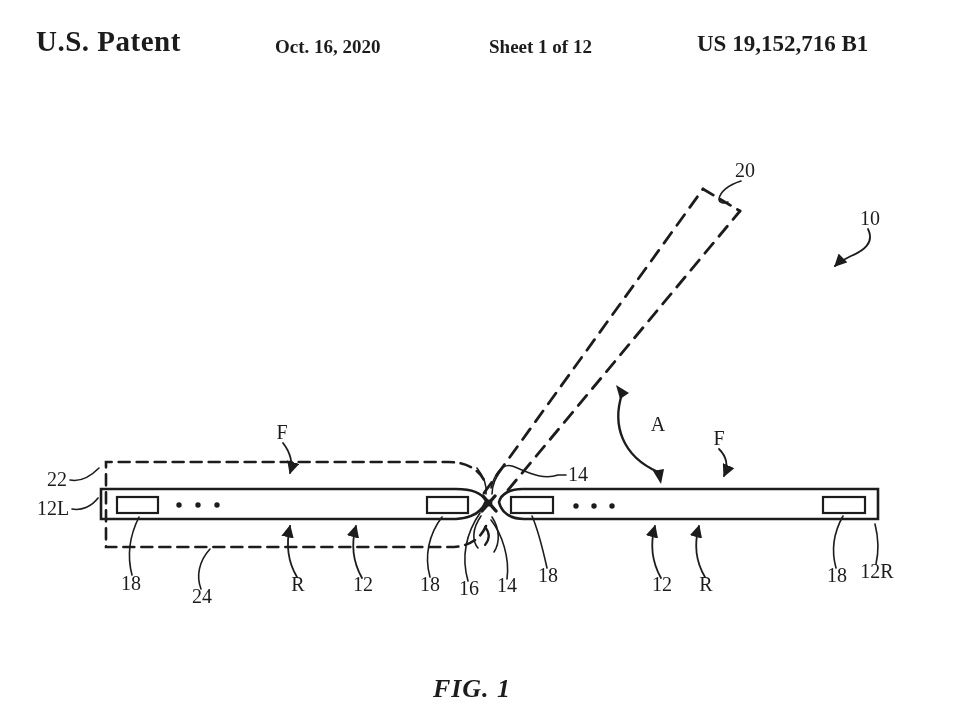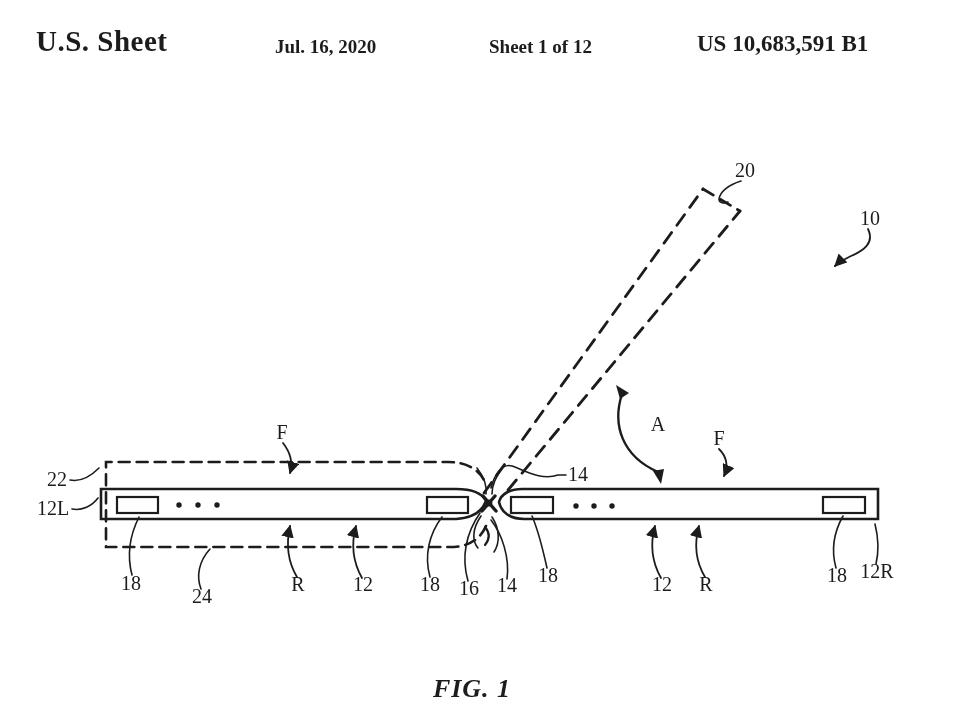--- a/index.html
+++ b/index.html
@@ -19,24 +19,24 @@
   svg.fig{position:absolute;left:0;top:0;}
   svg .ink{stroke:#1c1c1c;fill:none;stroke-linecap:round;}
   svg text{font-family:"Liberation Serif","DejaVu Serif",serif;font-size:20px;fill:#1c1c1c;}
   svg text.cap{font-size:26px;font-weight:bold;font-style:italic;letter-spacing:1px;}
 </style>
 </head>
 <body>
 
 <div class="page">
 
-  <div class="hdr hdr-title">U.S. Sheet</div>
-  <div class="hdr hdr-date">Jul. 16, 2020</div>
+  <div class="hdr hdr-title">U.S. Patent</div>
+  <div class="hdr hdr-date">Oct. 16, 2020</div>
   <div class="hdr hdr-sheet">Sheet 1 of 12</div>
-  <div class="hdr hdr-patnum">US 10,683,591 B1</div>
+  <div class="hdr hdr-patnum">US 19,152,716 B1</div>
 
   <svg class="fig" width="960" height="718" viewBox="0 0 960 718">
     <defs>
       <marker id="arw" viewBox="0 0 10 10" refX="9" refY="5" markerWidth="7" markerHeight="7" orient="auto-start-reverse">
         <path d="M0 0 L10 5 L0 10 Z" fill="#1c1c1c"></path>
       </marker>
     </defs>
 
     <g>
       <path class="ink" stroke-width="2.8" stroke-dasharray="13 9" d="M 484 493 L 703 189"></path>

